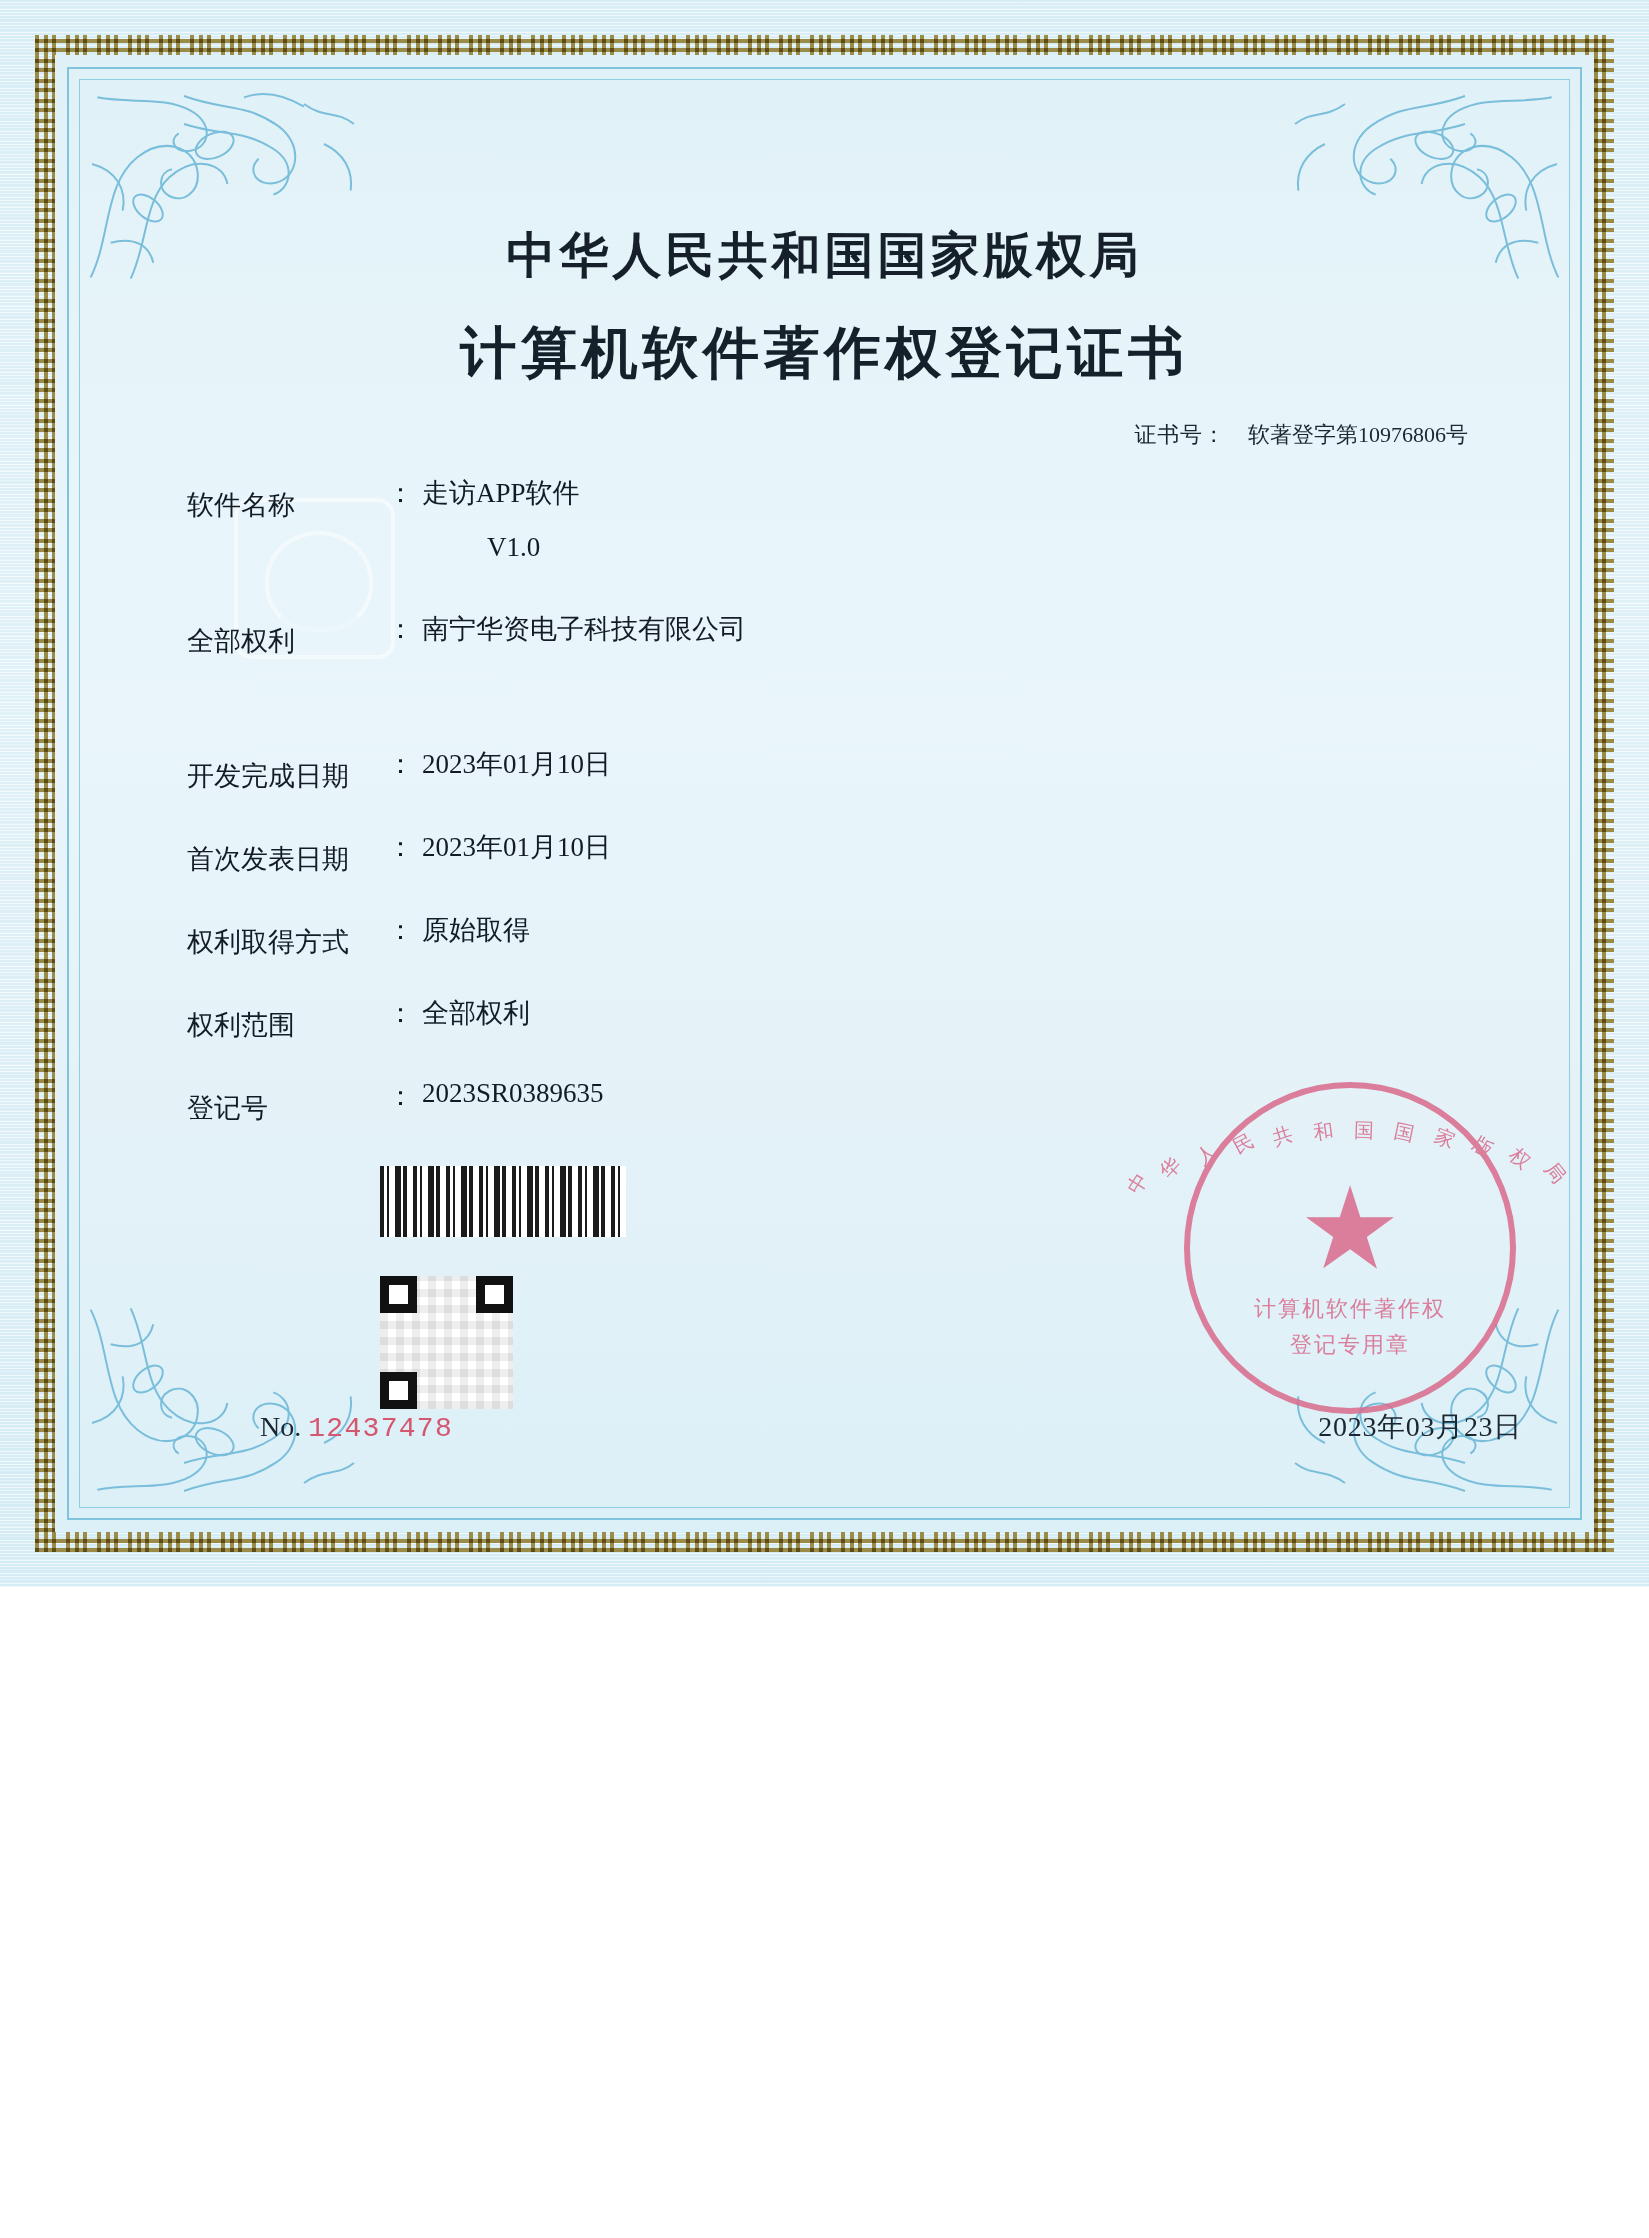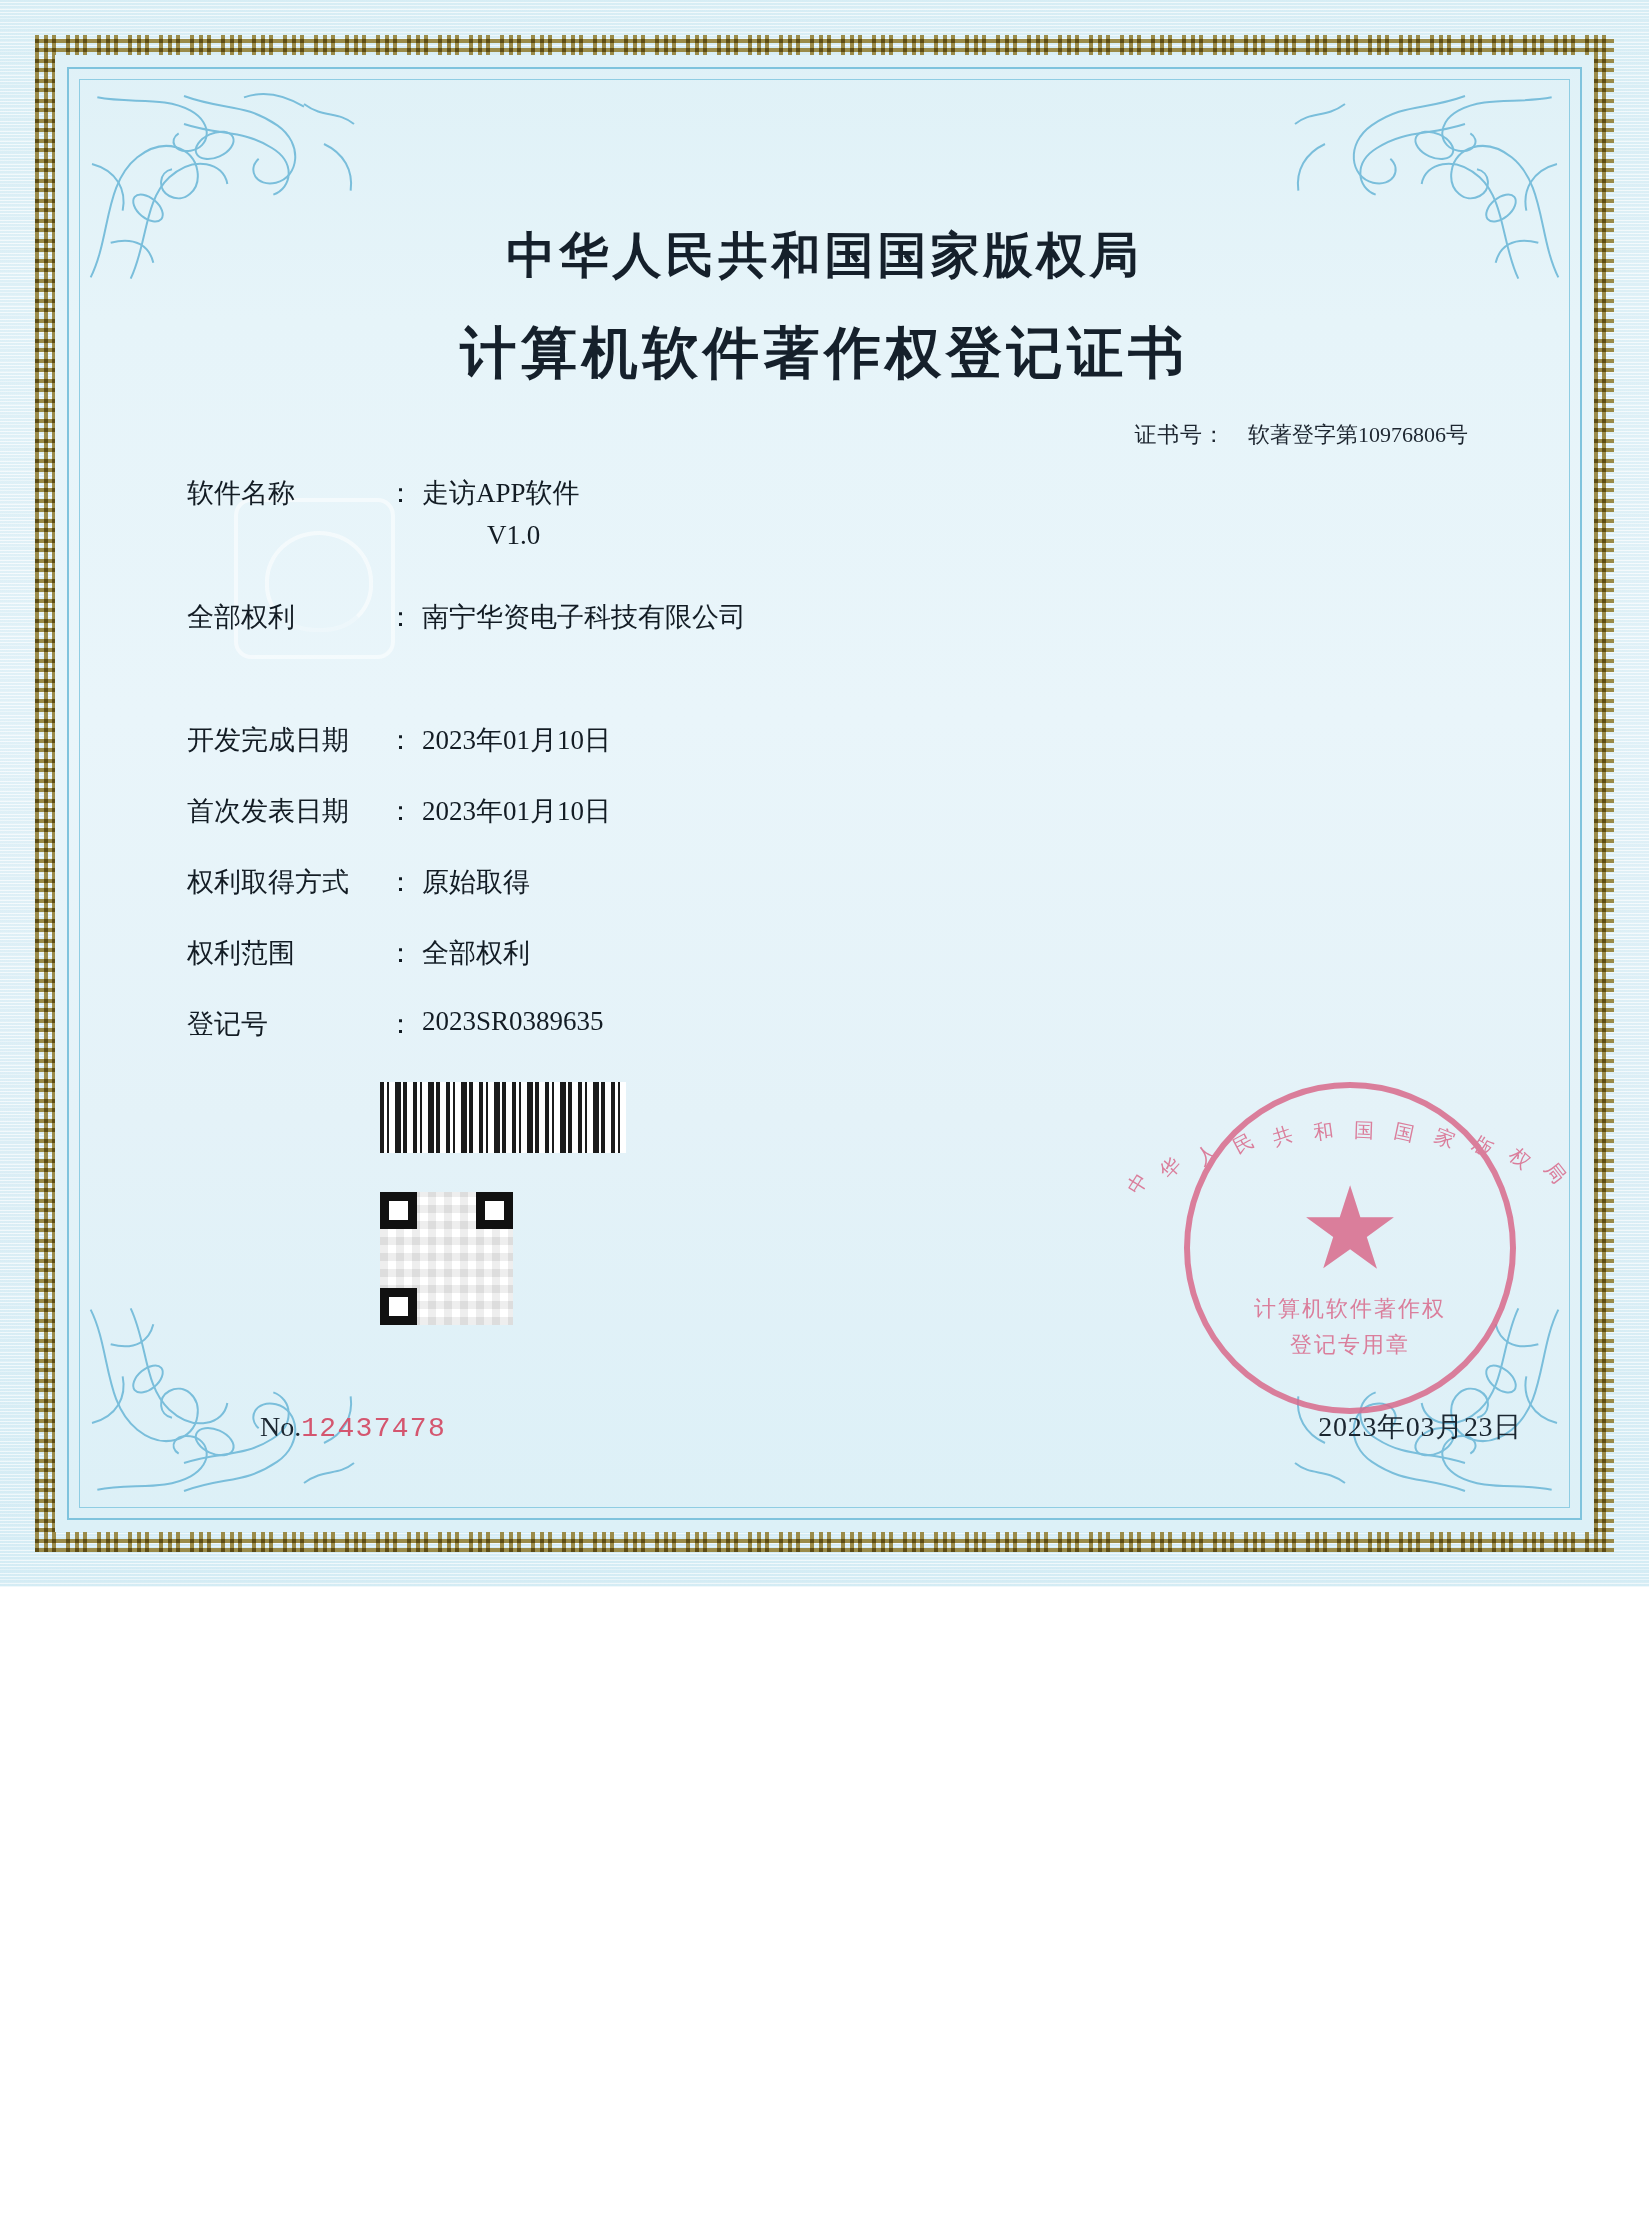--- a/index.html
+++ b/index.html
@@ -150,20 +150,21 @@
     margin-bottom: 0;
     position: relative;
   }
   .field-label {
     font-size: 27px;
     color: #131c24;
     width: 200px;
     flex: 0 0 200px;
     letter-spacing: 0px;
     white-space: nowrap;
+    margin-top: 12px;
   }
   .field-label.spread {
     display: flex;
     justify-content: space-between;
   }
   .field-colon {
     font-size: 27px;
     color: #131c24;
     flex: 0 0 25px;
   }
@@ -279,21 +280,21 @@
     display: flex;
     justify-content: space-between;
     align-items: baseline;
   }
   .footer-no {
     font-size: 28px;
     color: #1b2630;
     display: flex;
     align-items: baseline;
   }
-  .footer-no .lbl { margin-right: 0; }
+  .footer-no .lbl { margin-right: 7px; }
   .footer-no .num { color: #d4566f; font-family: "Liberation Mono","DejaVu Sans Mono",monospace; letter-spacing: 1.3px;}
   .footer-date {
     font-size: 28px;
     color: #1b2630;
     letter-spacing: 0.7px;
   }
 
   
   .emblem-watermark {
     position: absolute;

